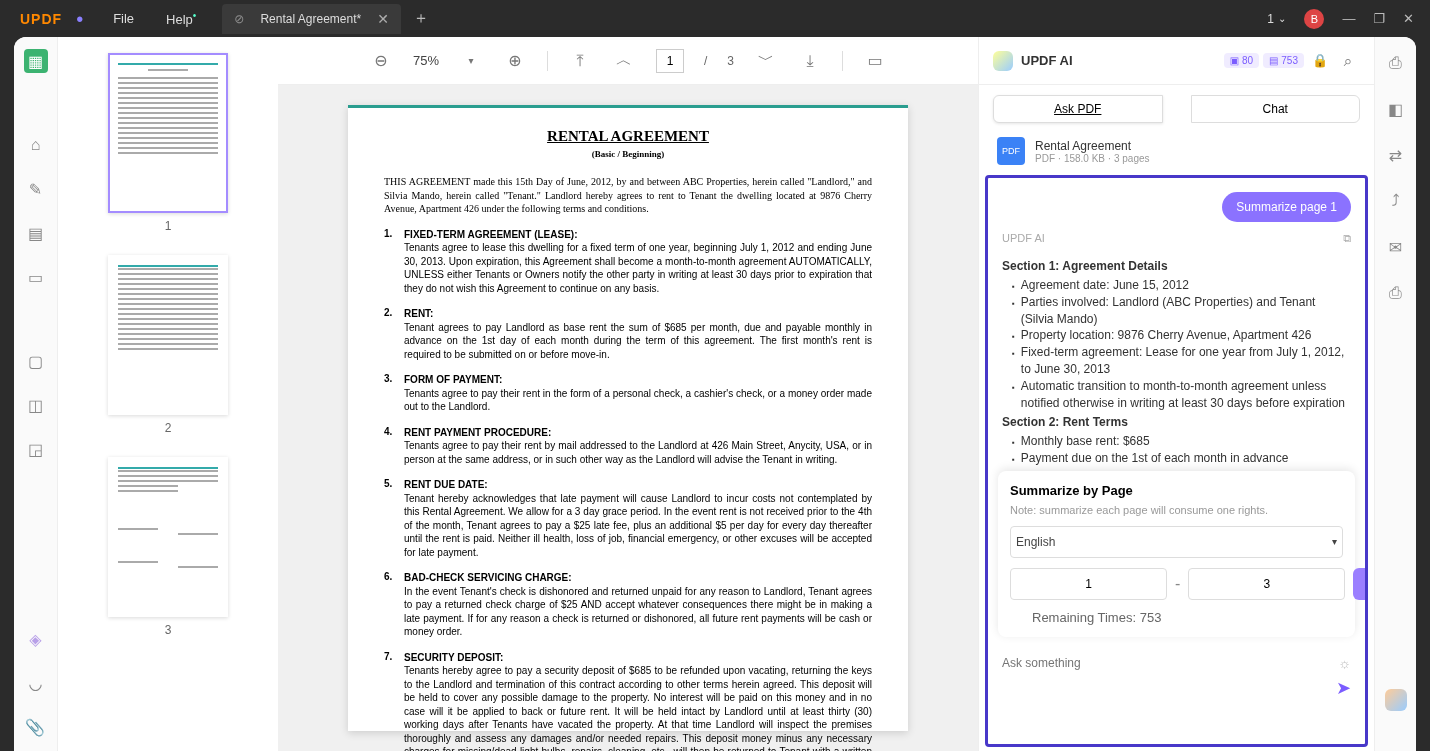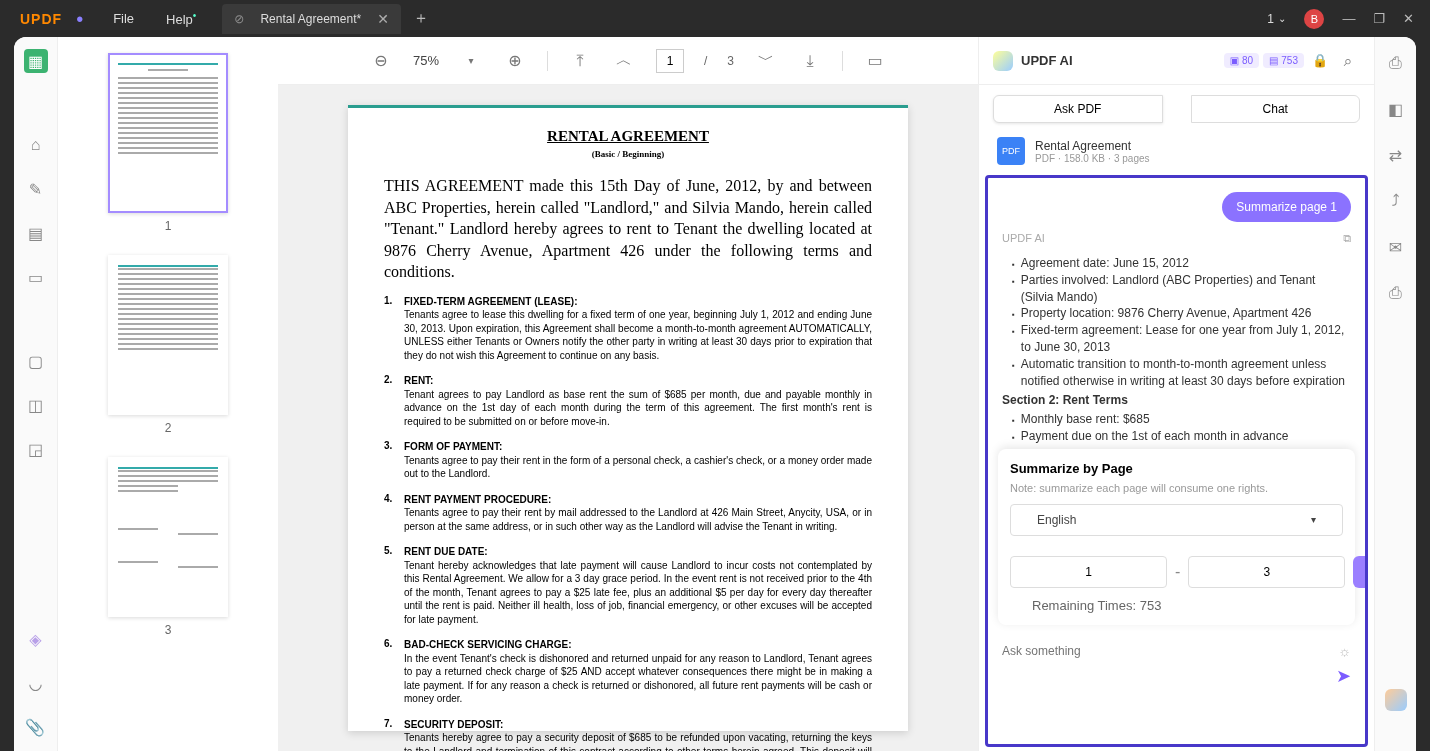--- a/index.html
+++ b/index.html
@@ -39,54 +39,54 @@
   .tb-btn { width:24px; height:24px; display:flex; align-items:center; justify-content:center; color:#777; cursor:pointer; font-size:16px;}
   .tb-sep { width:1px; height:20px; background:#ddd;}
   .zoom-text { font-size:13px; color:#444; }
   .page-input { width:28px; height:24px; border:1px solid #ccc; text-align:center; font-size:12px;}
   
   .doc-scroll { flex:1; overflow:auto; padding:20px 0; display:flex; justify-content:center;}
   .page { width:560px; background:#fff; box-shadow:0 2px 8px rgba(0,0,0,0.15); padding:28px 36px; position:relative;}
   .page-top-line { height:3px; background:#2a9d8f; margin:-28px -36px 20px -36px;}
   .doc-title { text-align:center; font-weight:bold; text-decoration:underline; font-size:15px; font-family:'Times New Roman',serif; margin-bottom:4px;}
   .doc-sub { text-align:center; font-size:9px; font-weight:bold; font-family:'Times New Roman',serif; margin-bottom:16px;}
-  .para { font-size:16px; font-family:'Times New Roman',serif; line-height:1.35; margin-bottom:12px; text-align:justify;}
+  .para { font-size:10px; font-family:'Times New Roman',serif; line-height:1.35; margin-bottom:12px; text-align:justify;}
   .clause { display:flex; font-size:10px; font-family:'Times New Roman',serif; margin-bottom:12px;}
   .clause-num { width:20px; font-weight:bold;}
   .clause-body { flex:1; text-align:justify; line-height:1.35;}
   .clause-title { font-weight:bold;}
 
   .ai-panel { width:396px; background:#fff; border-left:1px solid #eee; display:flex; flex-direction:column;}
   .ai-header { height:48px; display:flex; align-items:center; padding:0 14px; border-bottom:1px solid #eee; gap:8px;}
   .ai-logo { width:20px; height:20px; border-radius:6px; background:linear-gradient(135deg,#ff9,#9cf);}
   .ai-title { font-weight:600; font-size:13px; color:#333;}
   .ai-badges { margin-left:auto; display:flex; gap:4px; align-items:center;}
   .badge { font-size:10px; padding:2px 6px; border-radius:4px; background:#f0ecff; color:#7b5cff;}
   .ai-tabs { display:flex; padding:10px 14px; gap:0;}
   .ai-tab { flex:1; text-align:center; font-size:12px; padding:6px 0; background:#fff; border:1px solid #ddd; cursor:pointer;}
   .ai-tab.active { background:#fff; box-shadow:0 1px 3px rgba(0,0,0,0.1);}
-  .ai-tab:first-child{border-radius:6px 0 0 6px;}
+  .ai-tab:first-child{border-radius:6px 0 0 6px;text-decoration:underline;}
   .ai-tab:last-child{border-radius:0 6px 6px 0;margin-left:28px;}
   .doc-info { display:flex; align-items:center; gap:10px; padding:4px 18px 10px;}
   .doc-icon { width:28px; height:28px; background:#3b82f6; border-radius:4px; color:#fff; font-size:9px; display:flex; align-items:center; justify-content:center;}
   .doc-meta-name { font-size:12px; color:#333; font-weight:500;}
   .doc-meta-sub { font-size:10px; color:#999;}
   
   .ai-body { flex:1; border:3px solid #4838c9; margin:0 6px 4px 6px; border-radius:4px; display:flex; flex-direction:column; overflow:hidden; position:relative;}
   .user-msg { align-self:flex-end; margin:14px 14px 4px auto; background:#8b72ff; color:#ffffff; font-size:12px; padding:8px 14px; border-radius:16px;}
   .ai-label { font-size:11px; color:#aaa; padding:6px 14px; display:flex; justify-content:space-between;}
   .ai-response { padding:4px 14px; font-size:12px; color:#333; overflow:hidden;}
   .sec-title { font-weight:bold; margin:4px 0;}
   .bullet { display:flex; margin-left:10px; line-height:1.4;}
   .bullet::before { content:'▪'; margin-right:6px; font-size:8px; margin-top:4px;}
   
   .summarize-card { background:#fff; margin:0 10px 8px; border-radius:8px; box-shadow:0 -2px 10px rgba(0,0,0,0.1); padding:12px;}
   .sum-title { font-size:13px; font-weight:600; margin-bottom:6px;}
   .sum-note { font-size:11px; color:#999; margin-bottom:10px;}
-  .lang-select { width:100%; height:32px; border:1px solid #ddd; border-radius:4px; padding:0 26px; font-size:12px; color:#444; display:flex; align-items:center; justify-content:space-between; margin-bottom:20px;}
+  .lang-select { width:100%; height:32px; border:1px solid #ddd; border-radius:4px; padding:0 5px; font-size:12px; color:#444; display:flex; align-items:center; justify-content:space-between; margin-bottom:10px;}
   .range-row { display:flex; gap:8px; align-items:center; margin-bottom:10px;}
   .range-input { flex:1; height:32px; border:1px solid #ddd; border-radius:4px; text-align:center; font-size:12px;}
   .dash { color:#888;}
   .go-btn { background:#9b7fff; color:#fff; border:none; border-radius:6px; padding:0 20px; height:32px; font-size:12px; display:flex; align-items:center; gap:6px; cursor:pointer;}
   .remaining { font-size:13px; color:#666;padding-left:22px;}
   
   .ask-row { padding:10px 14px 6px; display:flex; align-items:center;}
   .ask-input { flex:1; border:none; font-size:12px; color:#888; outline:none;}
   .lightbulb { color:#bbb; font-size:14px;}
   .send-row { text-align:right; padding:0 14px 8px;}
@@ -286,20 +286,21 @@
       </div>
     </div>
 
     <div class="ai-body">
       <div class="user-msg">Summarize page 1</div>
       <div class="ai-label">
         <span>UPDF AI</span>
         <span style="cursor:pointer;">⧉</span>
       </div>
       <div class="ai-response" id="ai-response">
+          <div class="sec-title">Section 1: Agreement Details</div>
           <div class="bullet">Agreement date: June 15, 2012</div>
           <div class="bullet">Parties involved: Landlord (ABC Properties) and Tenant (Silvia Mando)</div>
           <div class="bullet">Property location: 9876 Cherry Avenue, Apartment 426</div>
           <div class="bullet">Fixed-term agreement: Lease for one year from July 1, 2012, to June 30, 2013</div>
           <div class="bullet">Automatic transition to month-to-month agreement unless notified otherwise in writing at least 30 days before expiration</div>
           <div class="sec-title">Section 2: Rent Terms</div>
           <div class="bullet">Monthly base rent: $685</div>
           <div class="bullet">Payment due on the 1st of each month in advance</div>
         </div>
 

